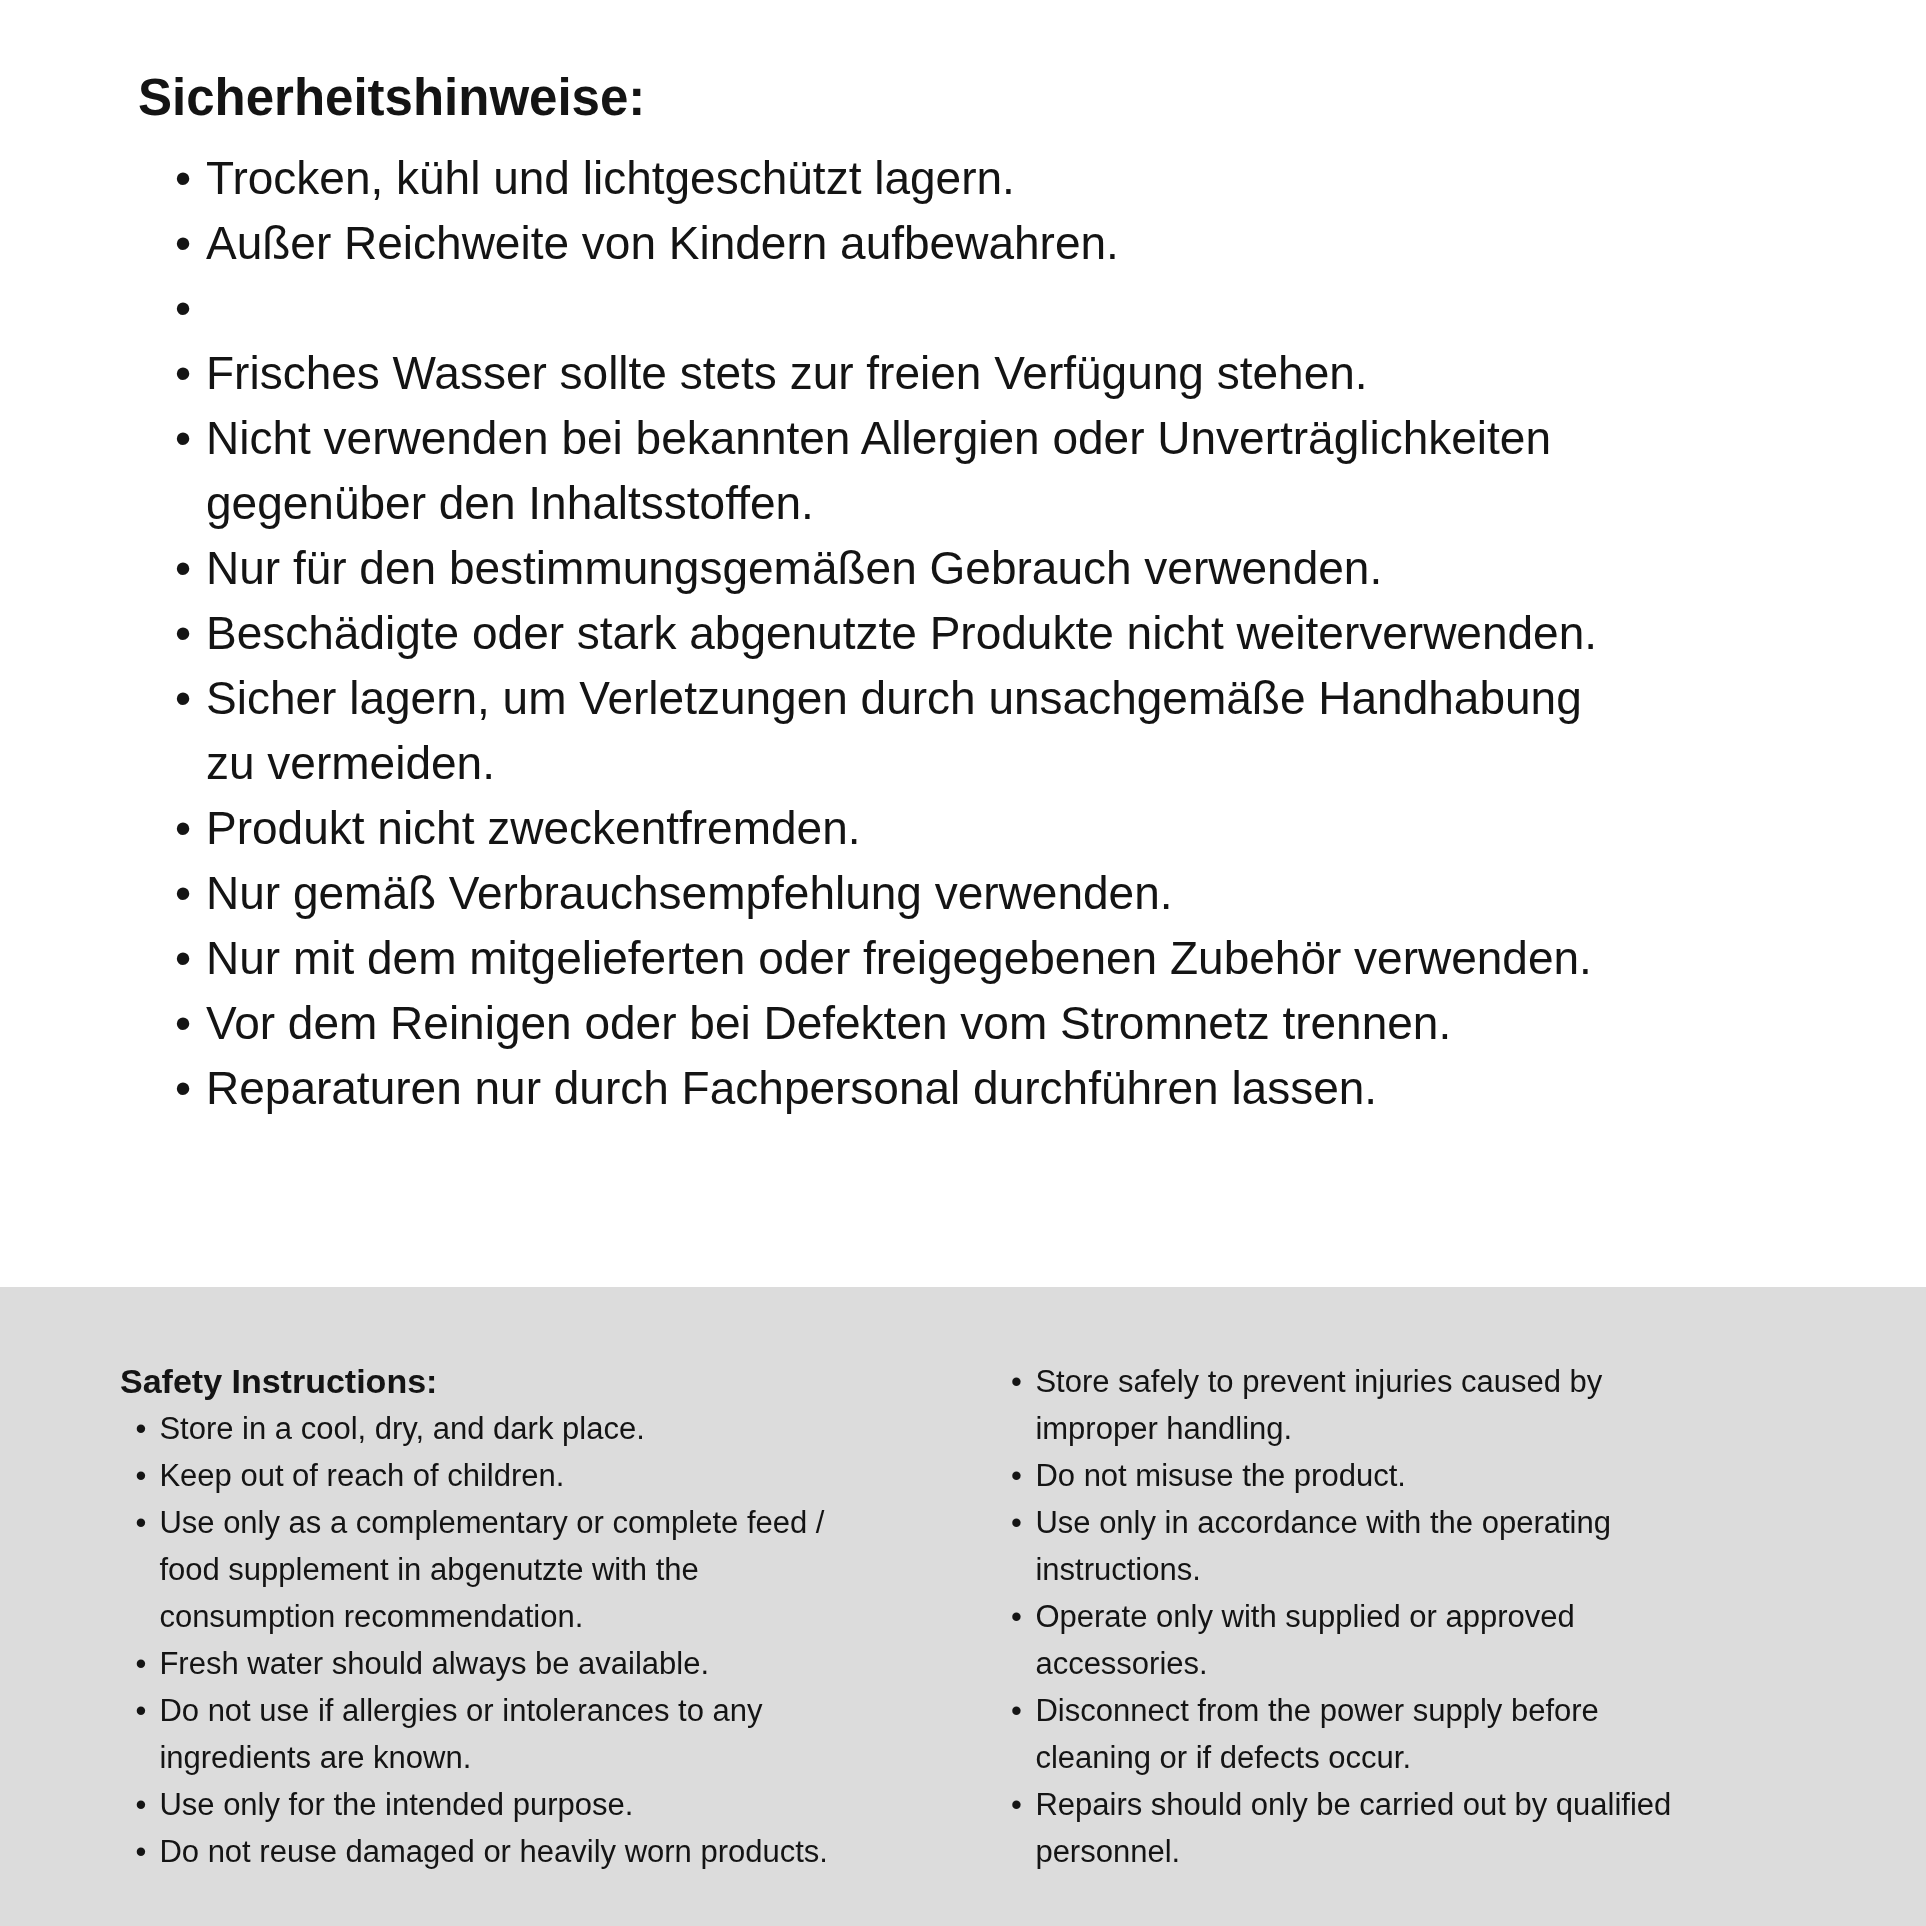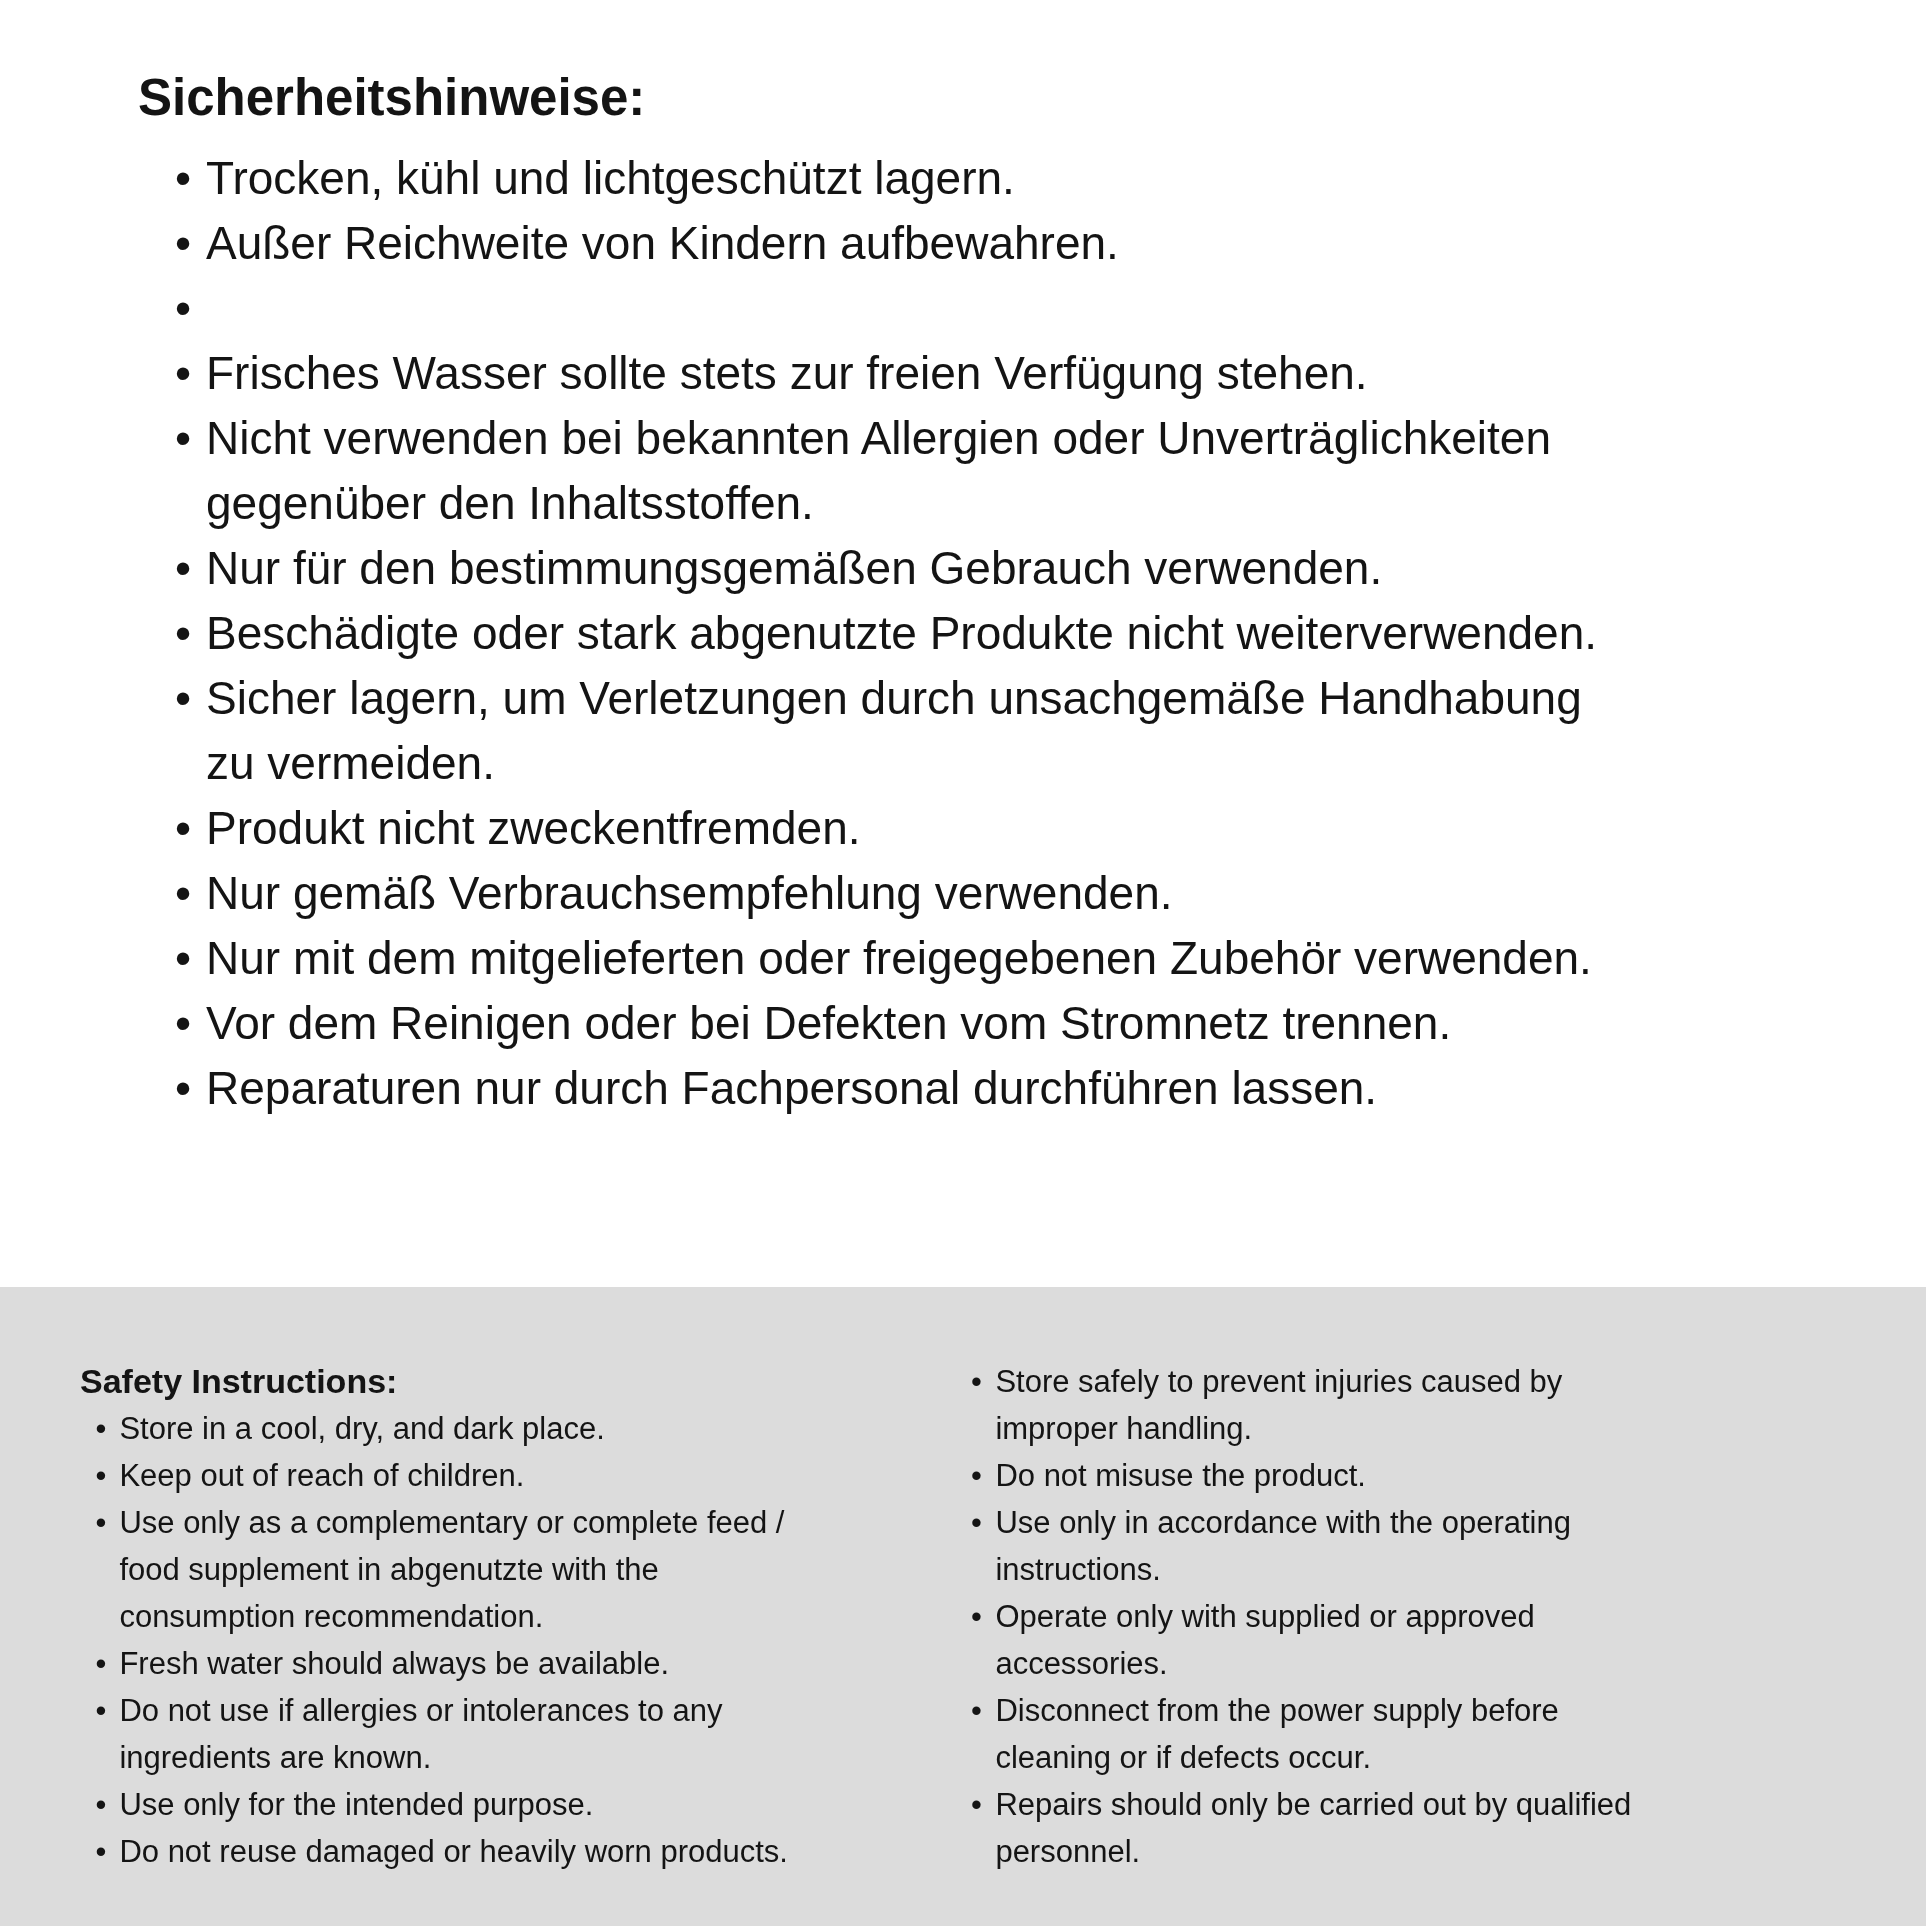--- a/index.html
+++ b/index.html
@@ -27,21 +27,21 @@
     padding-left: 37px;
     font-size: 46px; font-weight: 400; line-height: 65px;
   }
   .de-list li { display: flex; align-items: flex-start; }
   .de-list .dot { flex: 0 0 31px; width: 31px; }
 
   
   .en-section {
     width: 1926px; height: 639px;
     background: #dcdcdc;
-    padding: 71px 58px 0 80px;
+    padding: 71px 58px 0 120px;
     display: flex; align-items: flex-start;
   }
   .en-col-left { flex: 0 0 891px; width: 891px; }
   .en-col-right { flex: 1 1 auto; }
   .en-heading {
     font-size: 34px; font-weight: 700; line-height: 47px;
   }
   .en-list {
     list-style: none;
     font-size: 31px; font-weight: 400; line-height: 47px;

